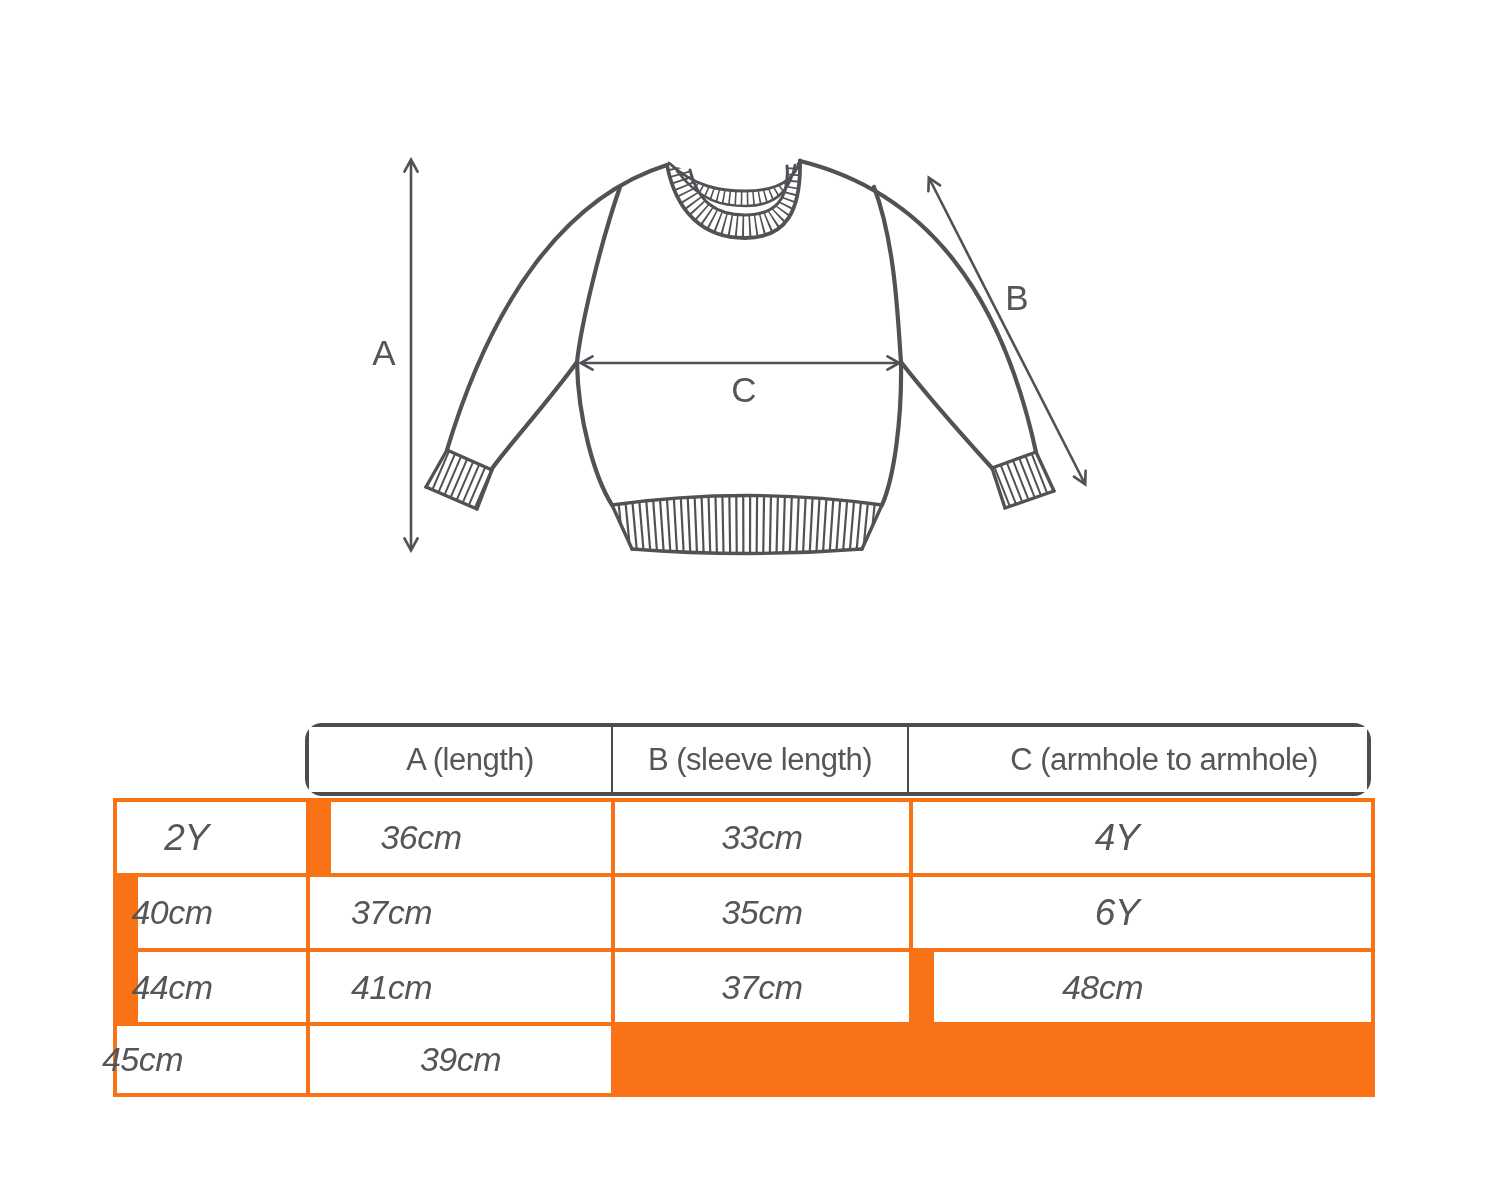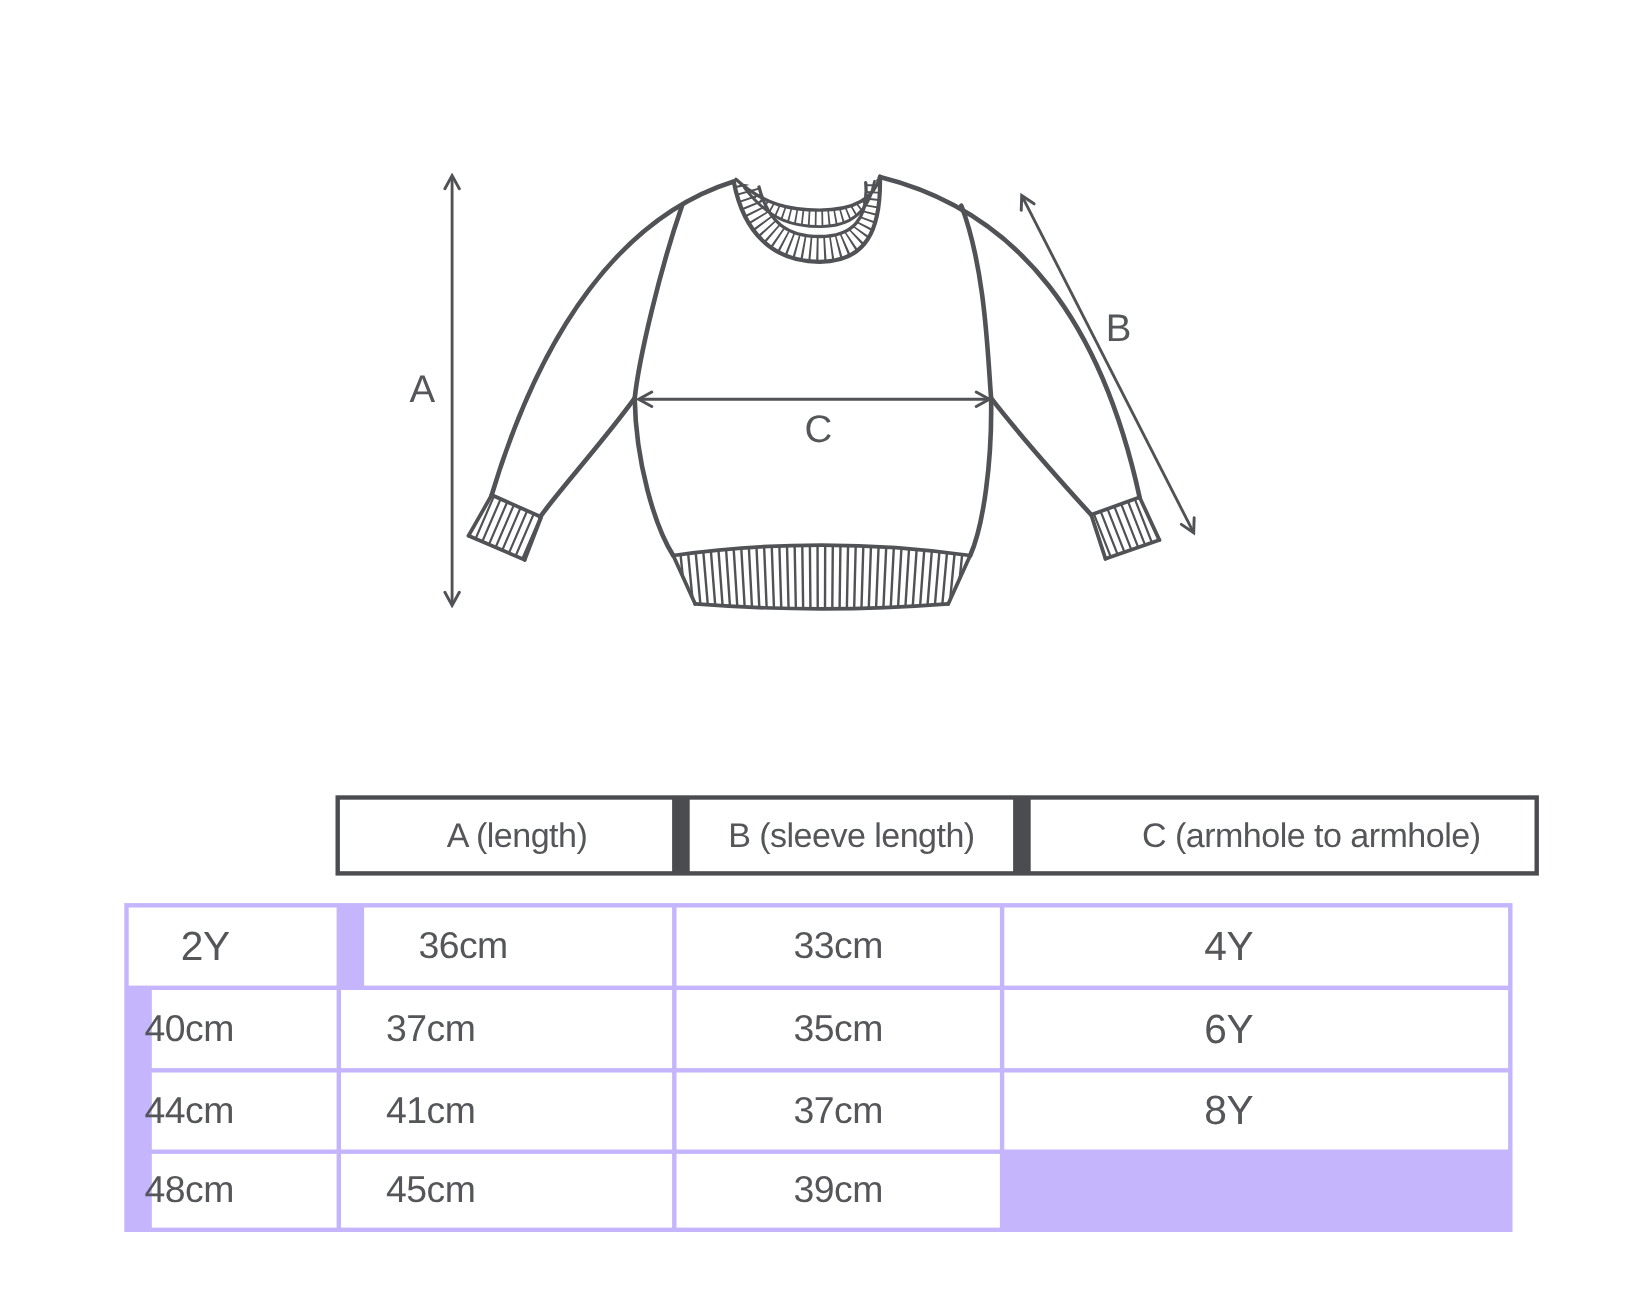--- a/index.html
+++ b/index.html
@@ -26,31 +26,33 @@
   .arrow { fill: none; stroke: #515256; stroke-width: 2.6; }
   .mlabel { fill: #55565a; font-size: 35px; font-family: "Liberation Sans", sans-serif; }
 
   
   .tbl-head {
     position: absolute;
     left: 305px; top: 723px;
     display: grid;
     grid-template-columns: 302px 294px 458px;
     grid-template-rows: 65px;
-    gap: 16px; padding: 4px;
+    gap: 2px; padding: 4px;
     background: #4b4c4f;
+    border-radius: 17px;
   }
   .tbl-body {
     position: absolute;
-    left: 113px; top: 821px;
+    left: 113px; top: 798px;
     display: grid;
     grid-template-columns: 189px 301px 294px 458px;
     grid-template-rows: 71px 71px 70px 67px;
     gap: 4px; padding: 4px;
-    background: #c4b5fd;
+    background: #f97316;
+    font-style: italic;
   }
   .cell {
     background: #ffffff;
     display: flex;
     align-items: center;
     justify-content: center;
     letter-spacing: -0.5px;
     white-space: nowrap;
   }
   .hcell { font-size: 31px; }
@@ -154,19 +156,18 @@
     <div class="cell szcell">4Y</div>
     <div class="cell vcell v-a">40cm</div>
     <div class="cell vcell v-b">37cm</div>
     <div class="cell vcell v-c">35cm</div>
 
     <div class="cell szcell">6Y</div>
     <div class="cell vcell v-a">44cm</div>
     <div class="cell vcell v-b">41cm</div>
     <div class="cell vcell v-c">37cm</div>
 
-    <div class="cell szcell">8Y</div>
     <div class="cell vcell v-a">48cm</div>
     <div class="cell vcell v-b">45cm</div>
     <div class="cell vcell v-c">39cm</div>
   </div>
 
 </div>
 
 </body></html>

